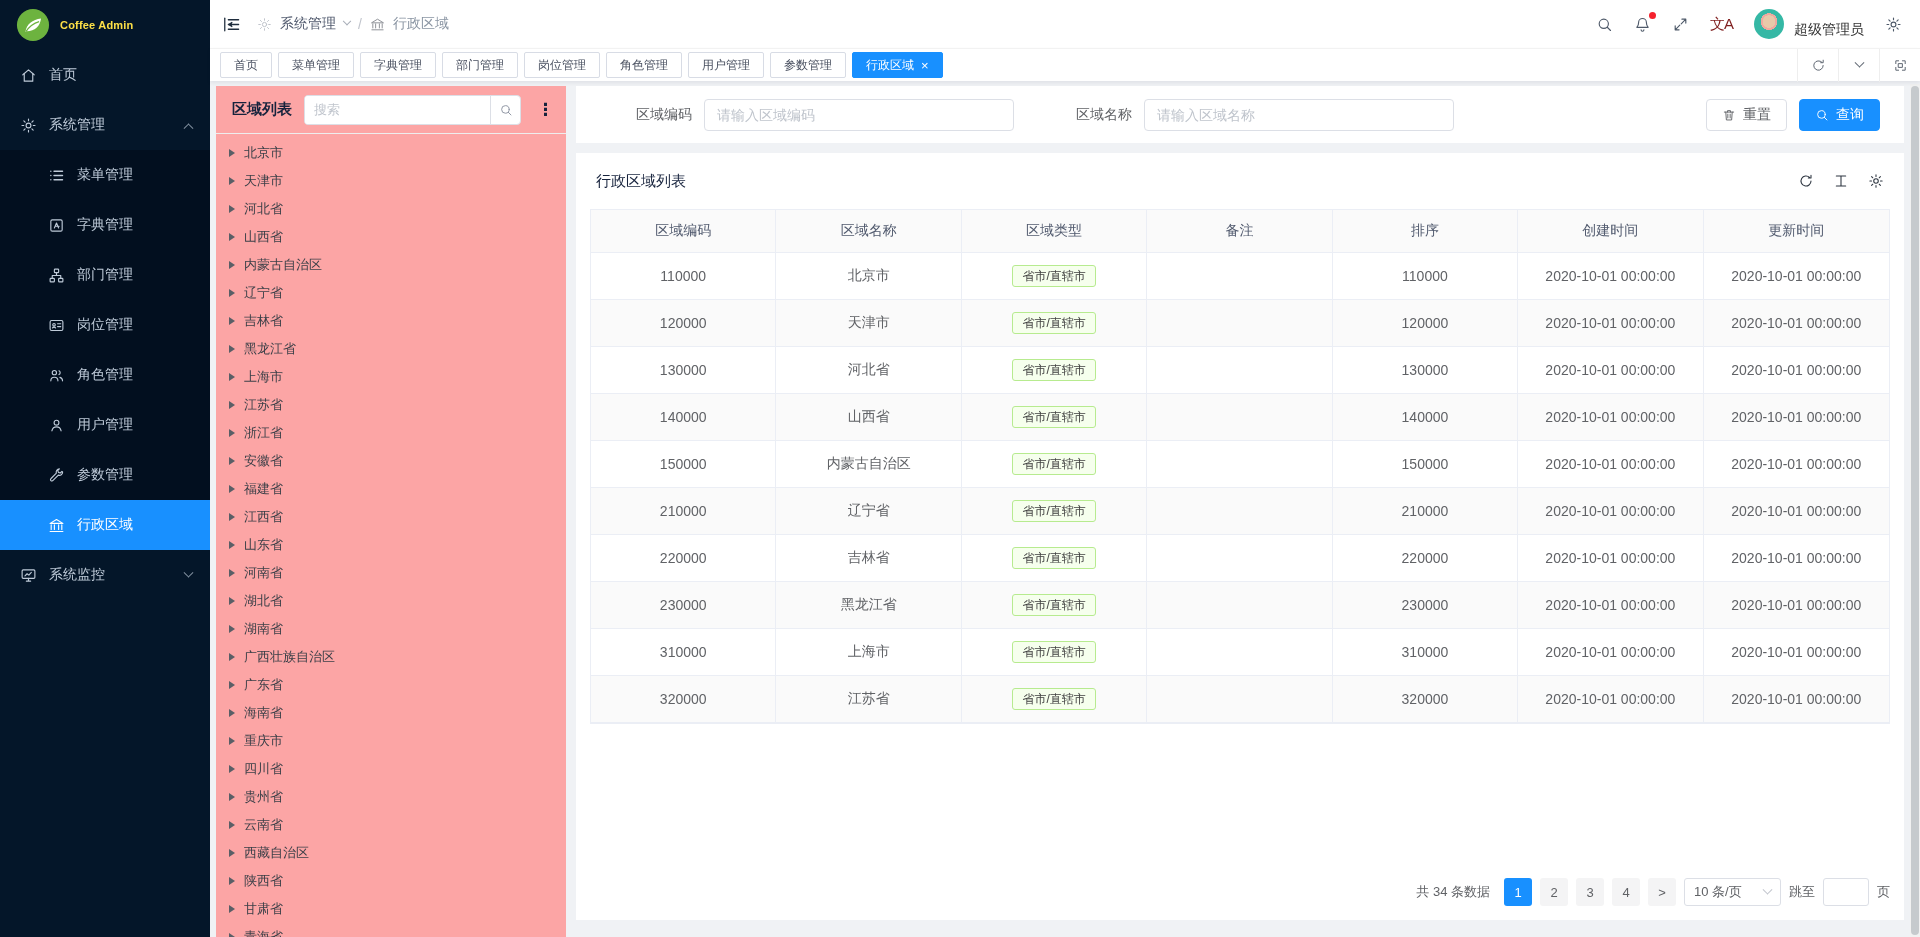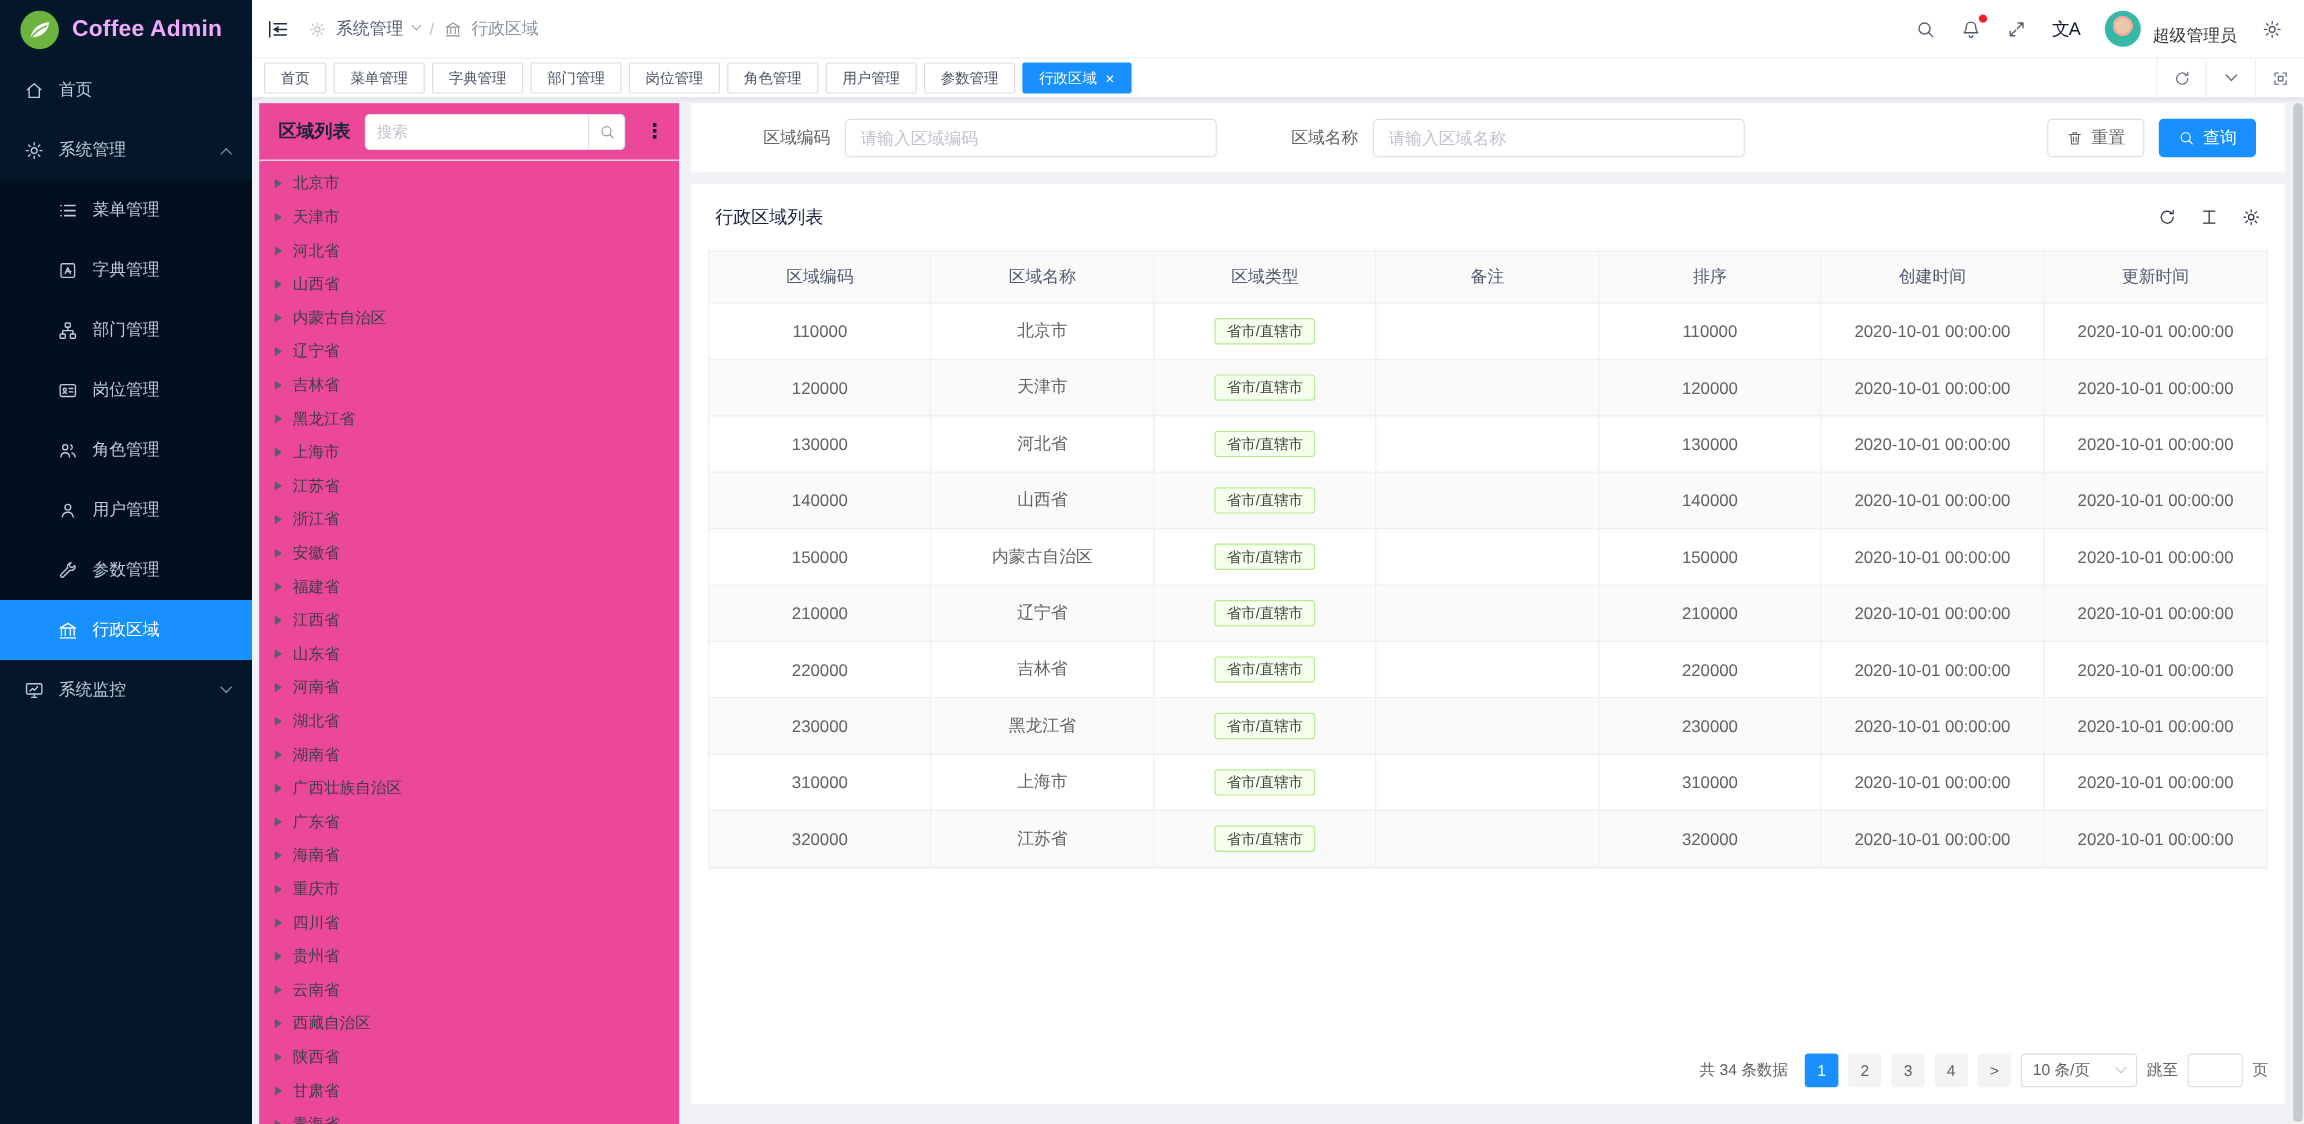--- a/index.html
+++ b/index.html
@@ -5,21 +5,21 @@
   * { margin:0; padding:0; box-sizing:border-box; }
   html,body { width:1920px; height:937px; overflow:hidden; }
   body { font-family:"Liberation Sans","DejaVu Sans",sans-serif; background:#f0f2f5; font-size:14px; }
   .icon-svg { fill:none; stroke:currentColor; stroke-width:1.6; stroke-linecap:round; stroke-linejoin:round; display:block; }
   .app { display:flex; width:1920px; height:937px; }
 
   
   .sidebar { width:210px; flex-shrink:0; background:#041629; color:#bfcbd9; display:flex; flex-direction:column; overflow:hidden; }
   .logo { height:50px; display:flex; align-items:center; gap:10px; padding-left:16px; flex-shrink:0; }
   .logo-icon svg { width:34px; height:34px; display:block; }
-  .logo-text { color:#f0abfc; font-size:19px; font-weight:bold; letter-spacing:.2px; }
+  .logo-text { color:#fde047; font-size:11px; font-weight:bold; letter-spacing:.2px; }
   .menu { display:flex; flex-direction:column; }
   .menu-item { height:50px; display:flex; align-items:center; gap:12px; padding:0 18px 0 20px; font-size:14px; cursor:pointer; }
   .menu-item .mi svg, .submenu-item .mi svg { width:17px; height:17px; }
   .menu-item .chev { margin-left:auto; }
   .chev { width:7px; height:7px; border-right:1.5px solid #8593a2; border-bottom:1.5px solid #8593a2; display:inline-block; }
   .chev.up { transform:rotate(-135deg) translate(-2px,-2px); }
   .chev.down { transform:rotate(45deg) translate(-2px,-2px); }
   .submenu { background:#020f1f; display:flex; flex-direction:column; }
   .submenu-item { height:50px; display:flex; align-items:center; gap:12px; padding-left:48px; font-size:14px; cursor:pointer; color:#bfcbd9; }
   .submenu-item.active { background:#1890ff; color:#fff; }
@@ -35,40 +35,40 @@
   .crumb-ico svg { width:15px; height:15px; }
   .crumb-ico2 { color:#909399; display:flex; }
   .crumb-ico2 svg { width:15px; height:15px; }
   .crumb-parent { color:#515a6e; }
   .crumb-sep { color:#c0c4cc; }
   .crumb-current { color:#8a95a3; }
   .bc-chev { width:6px; height:6px; border-right:1.4px solid #a8aeb8; border-bottom:1.4px solid #a8aeb8; transform:rotate(45deg) translate(-2px,-2px); display:inline-block; }
   .topbar-right { margin-left:auto; display:flex; align-items:center; gap:21px; color:#4e5969; }
   .tb-ico { cursor:pointer; display:flex; position:relative; }
   .tb-ico svg { width:17px; height:17px; }
-  .translate-glyph { font-size:15px; color:#0f172a; cursor:pointer; letter-spacing:-1px; }
+  .translate-glyph { font-size:15px; color:#7f1d1d; cursor:pointer; letter-spacing:-1px; }
   .notif-dot { position:absolute; top:-4px; right:-5px; width:7px; height:7px; border-radius:50%; background:#f5222d; }
   .user-wrap { display:flex; align-items:flex-end; gap:10px; cursor:pointer; }
   .avatar { width:30px; height:30px; border-radius:50%; background:radial-gradient(circle at 50% 42%, #e9c9a9 0 27%, #f0a9a0 28% 36%, #35b8a5 37%); flex-shrink:0; }
   .username { font-size:14px; color:#333; }
 
   .tabbar { height:33px; background:#fff; border-top:1px solid #f2f2f2; box-shadow:0 2px 4px rgba(0,21,41,.07); display:flex; align-items:center; padding-left:10px; flex-shrink:0; position:relative; z-index:3; }
   .tabs { display:flex; gap:6px; flex:1; align-items:center; }
   .tab { height:26px; padding:0 13px; border:1px solid #d8dce5; background:#fff; font-size:12px; color:#495060; border-radius:2px; display:flex; align-items:center; gap:7px; cursor:pointer; white-space:nowrap; }
   .tab.active { background:#1890ff; border-color:#1890ff; color:#fff; }
   .tab-close { font-size:13px; line-height:1; cursor:pointer; }
   .tab-tools { margin-left:auto; display:flex; height:33px; }
   .tab-tool { width:41px; display:flex; align-items:center; justify-content:center; border-left:1px solid #eee; color:#5f6772; cursor:pointer; }
   .tab-tool svg { width:15px; height:15px; }
   .tab-tool .chev { border-color:#5f6772; }
 
   
   .content { flex:1; display:flex; gap:10px; padding:5px 16px 0 6px; min-height:0; }
 
-  .tree-panel { width:350px; flex-shrink:0; background:#ec4899; display:flex; flex-direction:column; overflow:hidden; }
+  .tree-panel { width:350px; flex-shrink:0; background:#fca5a5; display:flex; flex-direction:column; overflow:hidden; }
   .tree-head { height:48px; border-bottom:1px solid #eee; display:flex; align-items:center; gap:12px; padding:0 8px 0 16px; flex-shrink:0; }
   .tree-title { font-size:15px; font-weight:bold; color:#17233d; white-space:nowrap; }
   .tree-search { flex:1; display:flex; height:30px; border:1px solid #dcdfe6; border-radius:4px; overflow:hidden; background:#fff; }
   .tree-search input { flex:1; min-width:0; border:none; outline:none; padding:0 9px; font-size:13px; color:#333; }
   input::placeholder { color:#bfc4cc; }
   .search-append { width:30px; border-left:1px solid #dcdfe6; display:flex; align-items:center; justify-content:center; color:#8a919f; cursor:pointer; }
   .search-append svg { width:14px; height:14px; }
   .dots { font-size:17px; font-weight:bold; color:#17233d; padding:0 4px; cursor:pointer; line-height:1; }
   .tree-list { flex:1; overflow:hidden; padding-top:5px; }
   .tree-item { height:28px; display:flex; align-items:center; padding-left:13px; font-size:13px; color:#3a3f47; cursor:pointer; }

